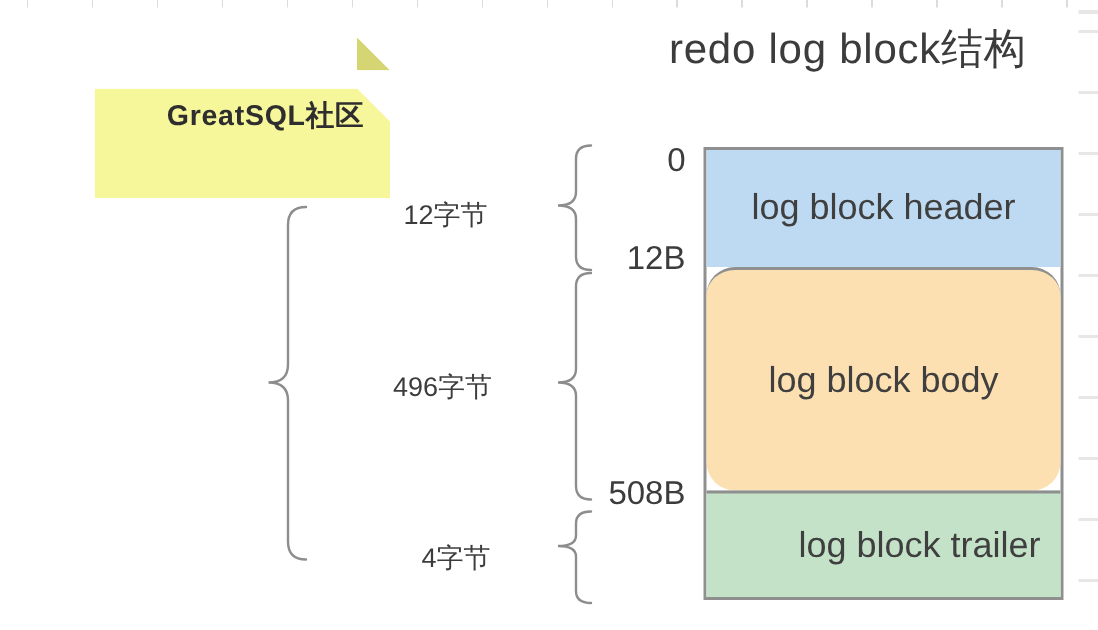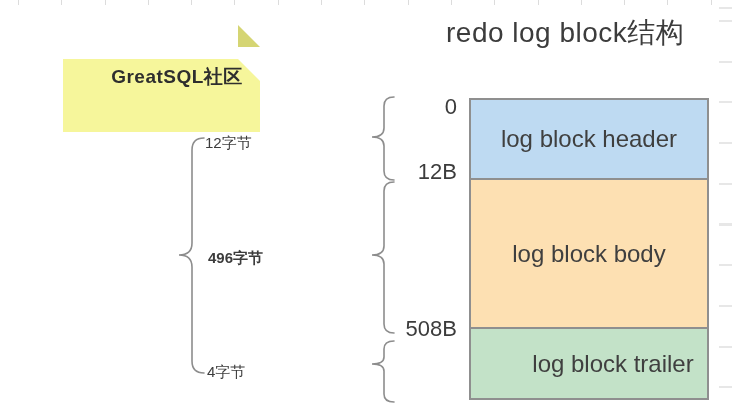--- a/index.html
+++ b/index.html
@@ -44,25 +44,25 @@
 
   .total-label{
     position:absolute;left:17px;top:243px;
     font-size:23px;color:#3c3c3c;white-space:nowrap;
   }
 
   .braces{position:absolute;left:0;top:0;width:732px;height:420px;}
   .braces path{fill:none;stroke:#8d8d8d;stroke-width:1.6;stroke-linecap:round;}
 
   .size-label{
-    position:absolute;width:120px;text-align:left;
-    font-size:15px;color:#3c3c3c;line-height:28px;white-space:nowrap;
+    position:absolute;width:120px;text-align:right;
+    font-size:18px;color:#3c3c3c;line-height:28px;white-space:nowrap;
   }
   .size-header {left:205px;top:129px;}
-  .size-body   {left:208px;top:244px;font-weight:bold;}
+  .size-body   {left:208px;top:244px;}
   .size-trailer{left:207px;top:358px;}
 
   .offset{
     position:absolute;left:397px;width:60px;text-align:right;
     font-size:22px;color:#3c3c3c;line-height:26px;white-space:nowrap;
   }
   .offset-0  {top:94px;}
   .offset-1  {top:159px;}
   .offset-2  {top:316px;}
   .offset-3  {top:383px;}
@@ -109,21 +109,21 @@
   <div class="size-label size-trailer">4字节</div>
 
   <div class="offset offset-0">0</div>
   <div class="offset offset-1">12B</div>
   <div class="offset offset-2">508B</div>
 
   <div class="block">
     <div class="sec sec-header" style="background: rgb(190, 218, 242);">
       <span>log block header</span>
     </div>
-    <div class="sec sec-body" style="background: rgb(253, 224, 178);">
+    <div class="sec sec-body" style="background: rgb(253, 224, 178); border-radius: 19px;">
       <span>log block body</span>
     </div>
     <div class="sec sec-trailer" style="background: rgb(195, 226, 200); padding-left: 48px;">
       <span>log block trailer</span>
     </div>
   </div>
 
 </div>
 
 </body></html>

